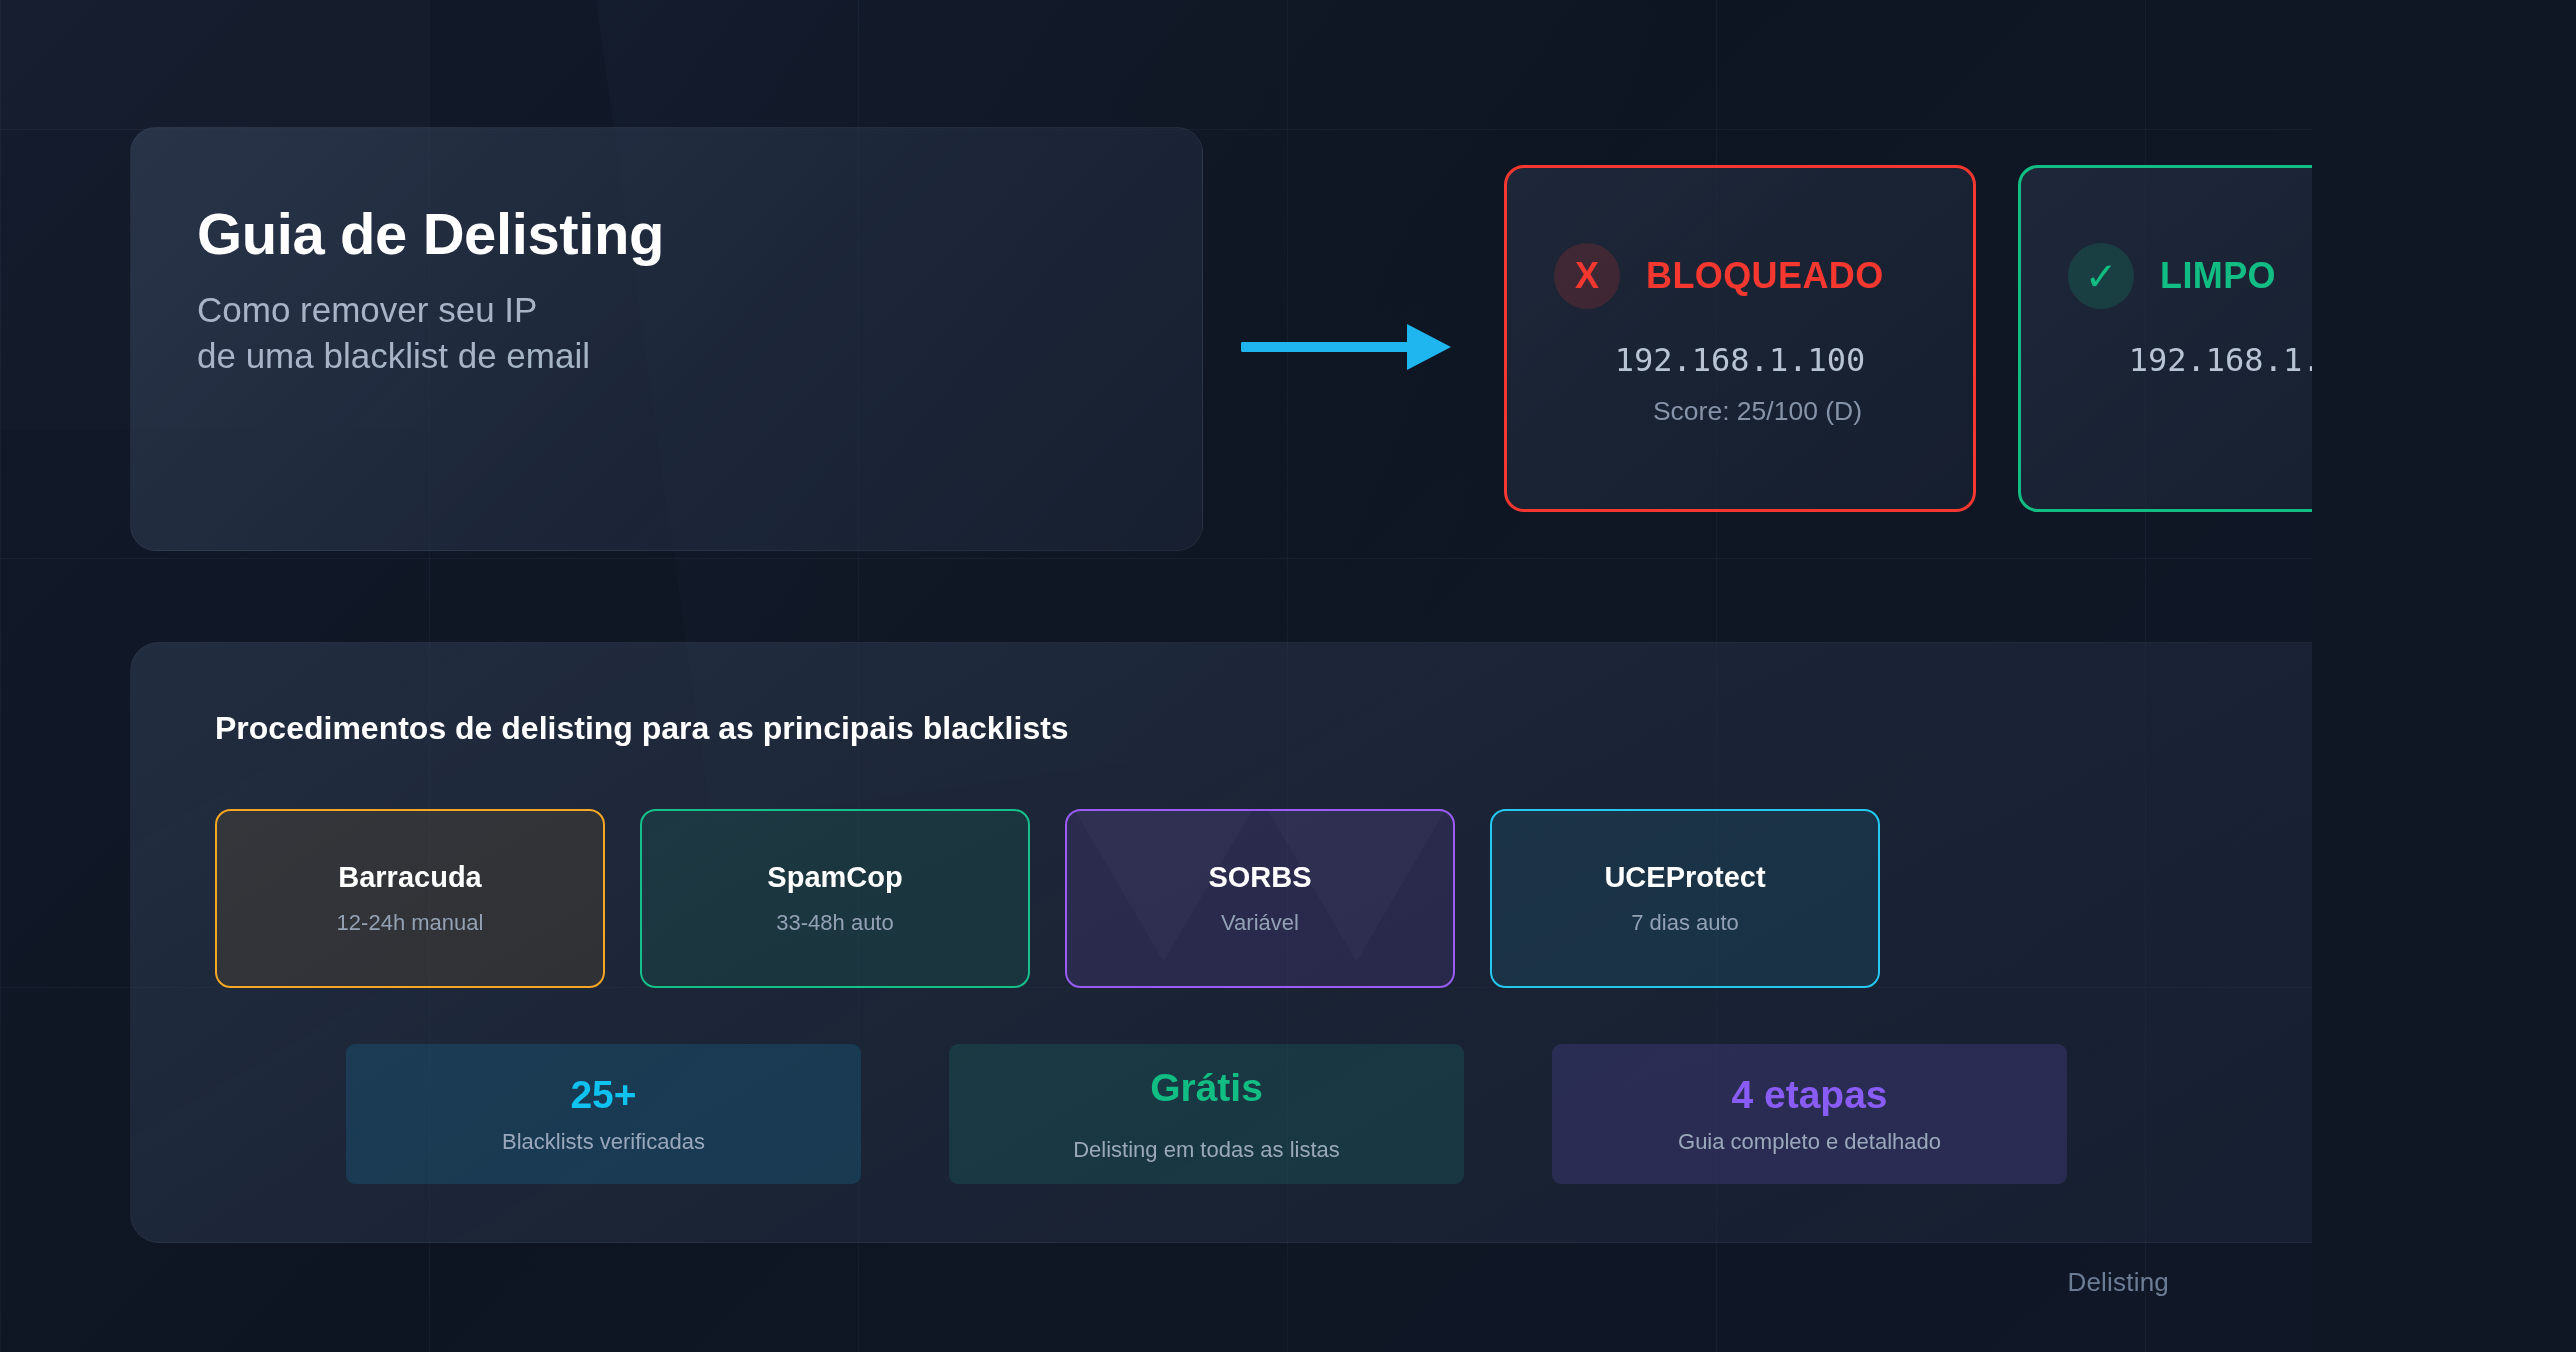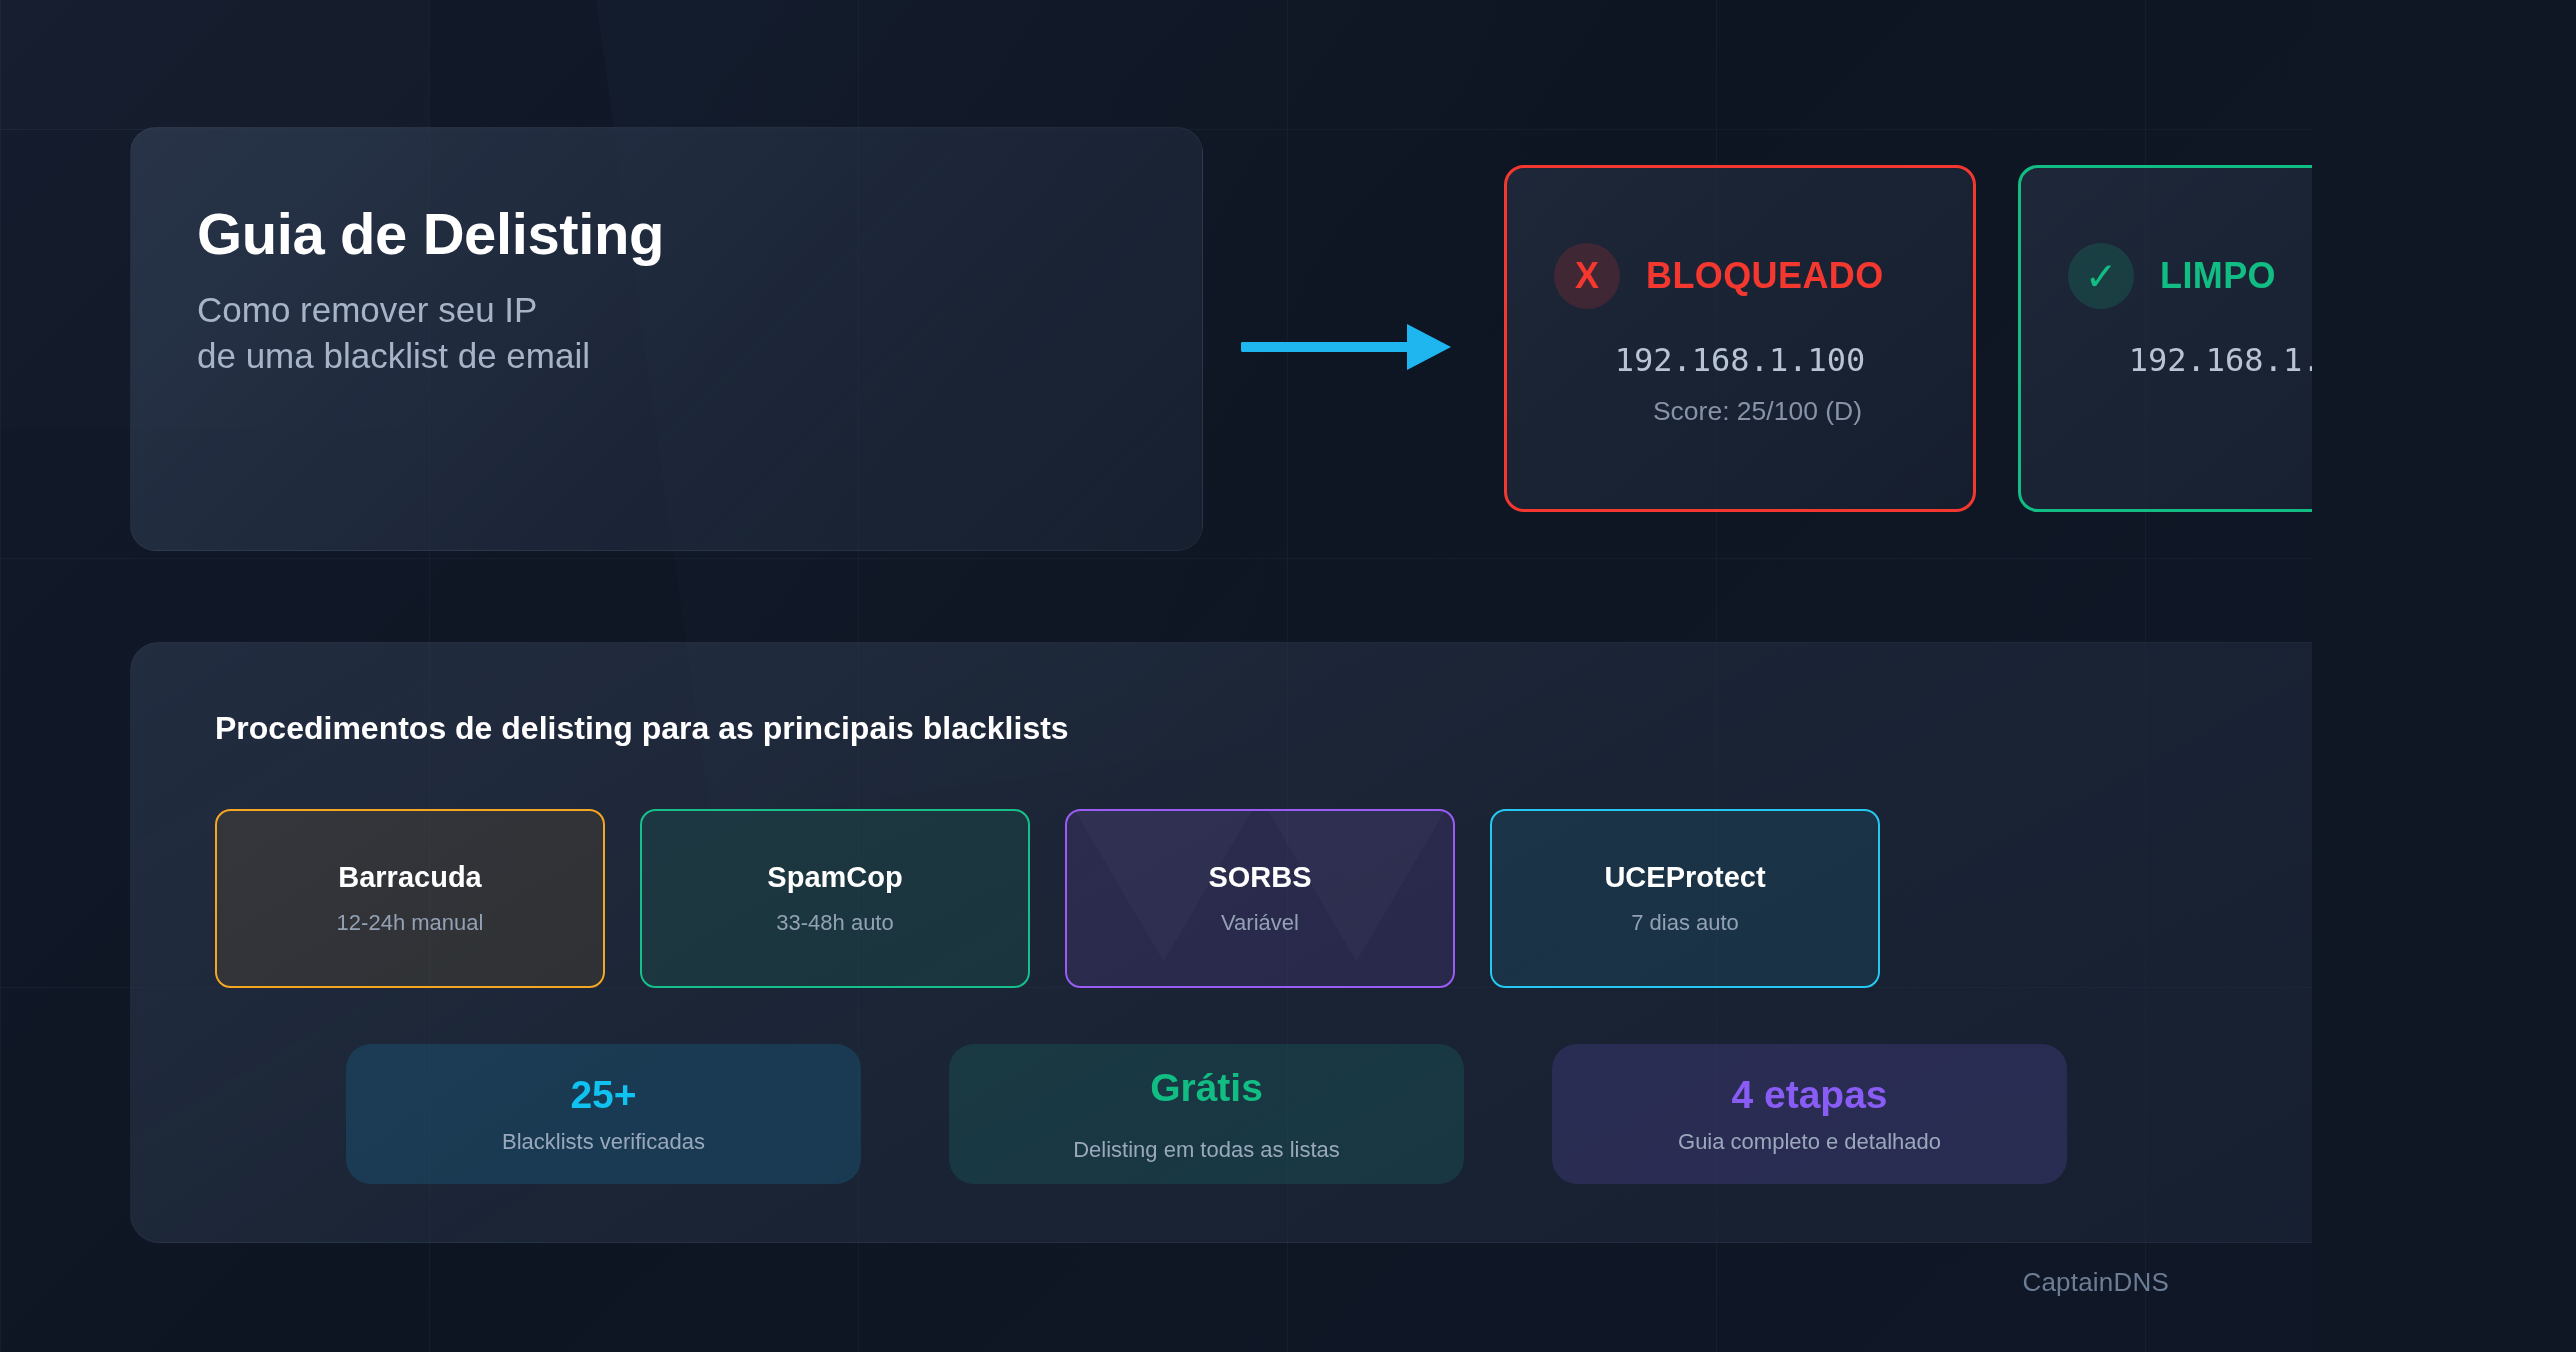--- a/index.html
+++ b/index.html
@@ -220,21 +220,21 @@
   
   .stats {
     position: absolute;
     left: 215px; top: 401px;
     width: 1832px; height: 140px;
     display: flex;
     gap: 88px;
   }
   .stat {
     width: 515px; height: 140px;
-    border-radius: 25px;
+    border-radius: 9px;
     display: flex;
     flex-direction: column;
     align-items: center;
     justify-content: center;
     gap: 11.4px;
   }
   .stat-value { font-size: 39px; font-weight: bold; }
   .stat-label { font-size: 22px; color: #9aa8bc; }
 
   
@@ -321,16 +321,16 @@
           <div class="stat-value" style="color: rgb(17, 189, 130);">Grátis</div>
           <div class="stat-label">Delisting em todas as listas</div>
         </div>
         <div class="stat" style="background: rgba(95, 80, 180, 0.25);">
           <div class="stat-value" style="color: rgb(138, 92, 246);">4 etapas</div>
           <div class="stat-label">Guia completo e detalhado</div>
         </div>
       </div>
   </div>
 
-  <div class="footer-brand">CaptainDNS</div>
+  <div class="footer-brand">Delisting</div>
 
 </div>
 
 
 </body></html>

